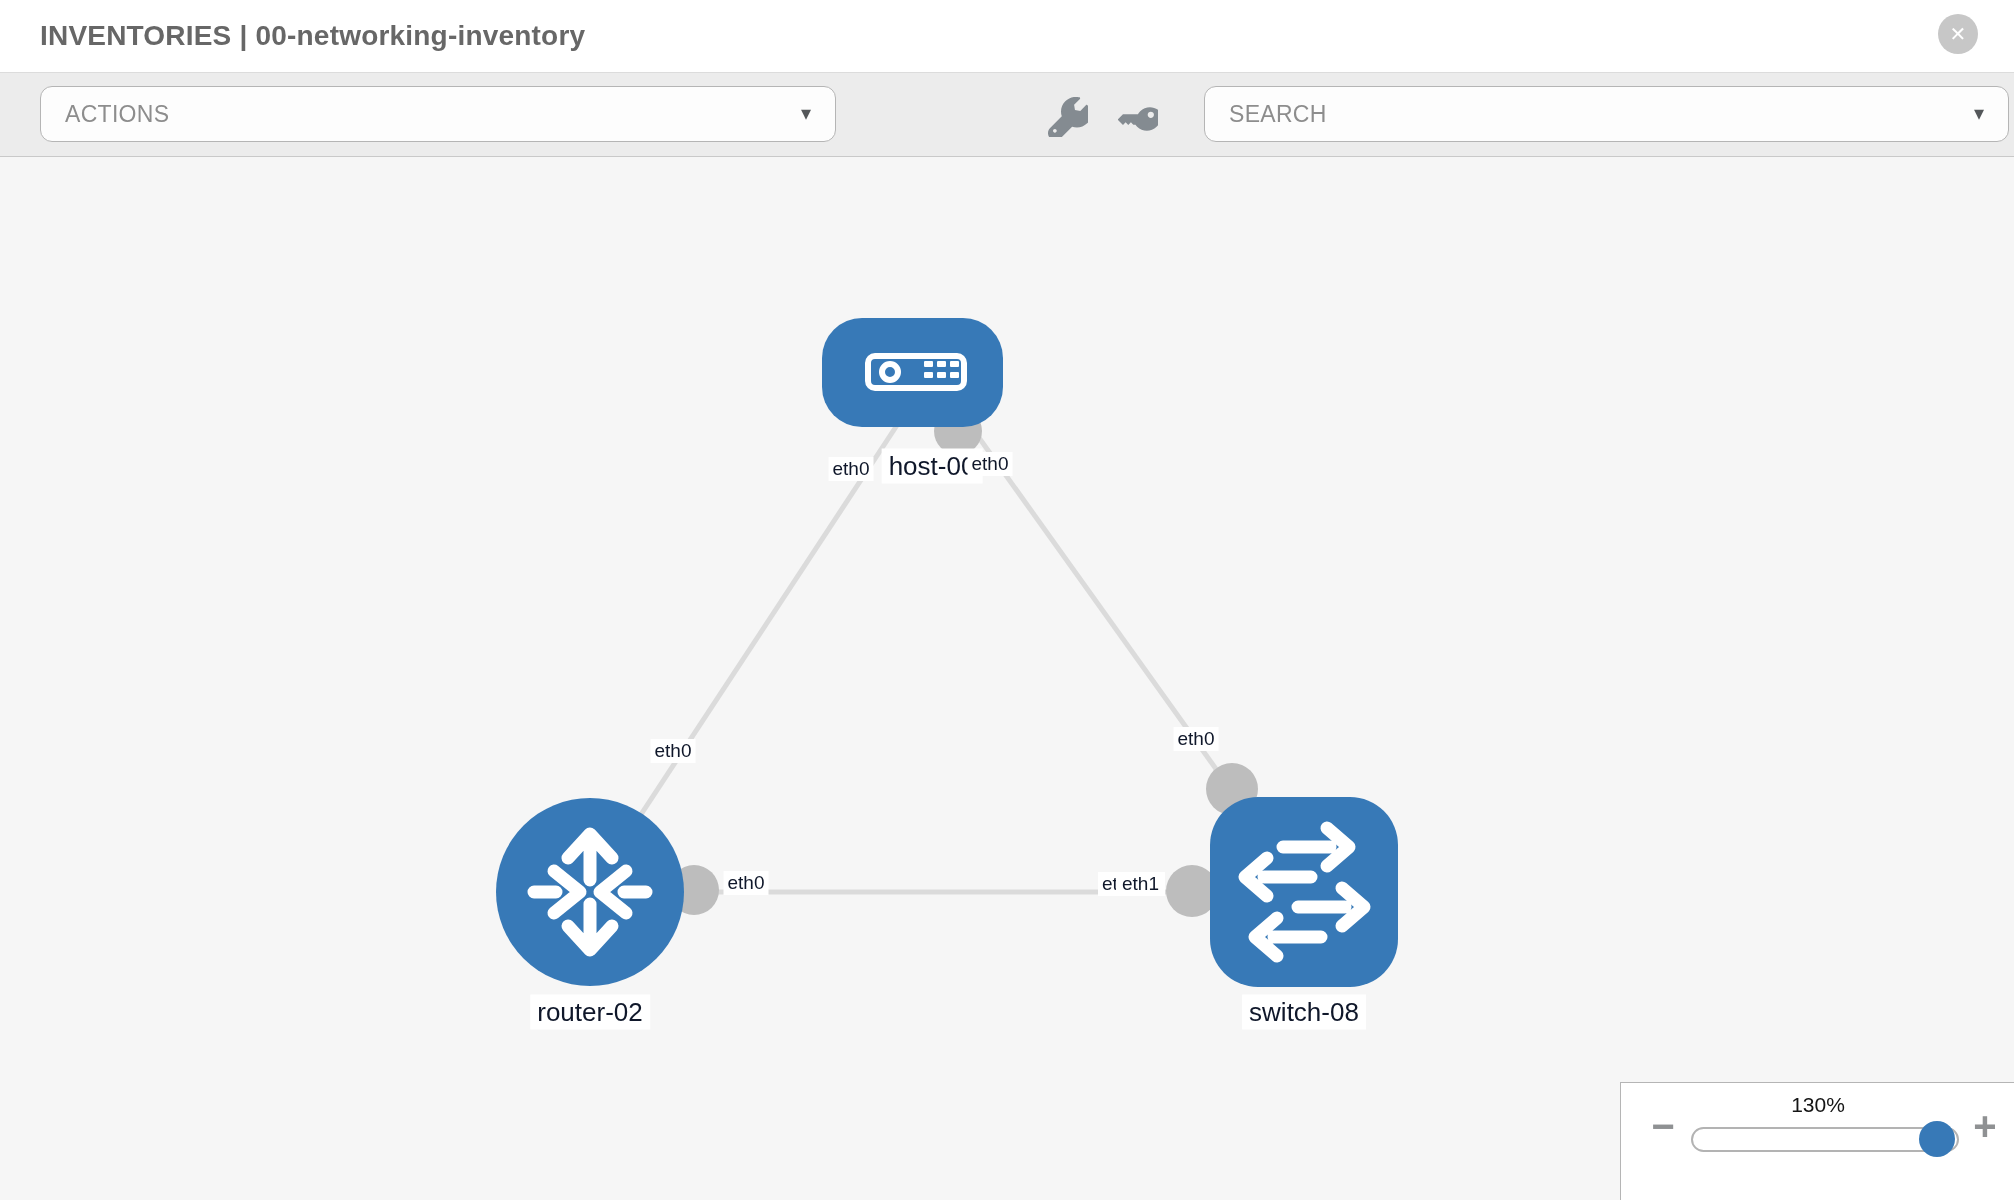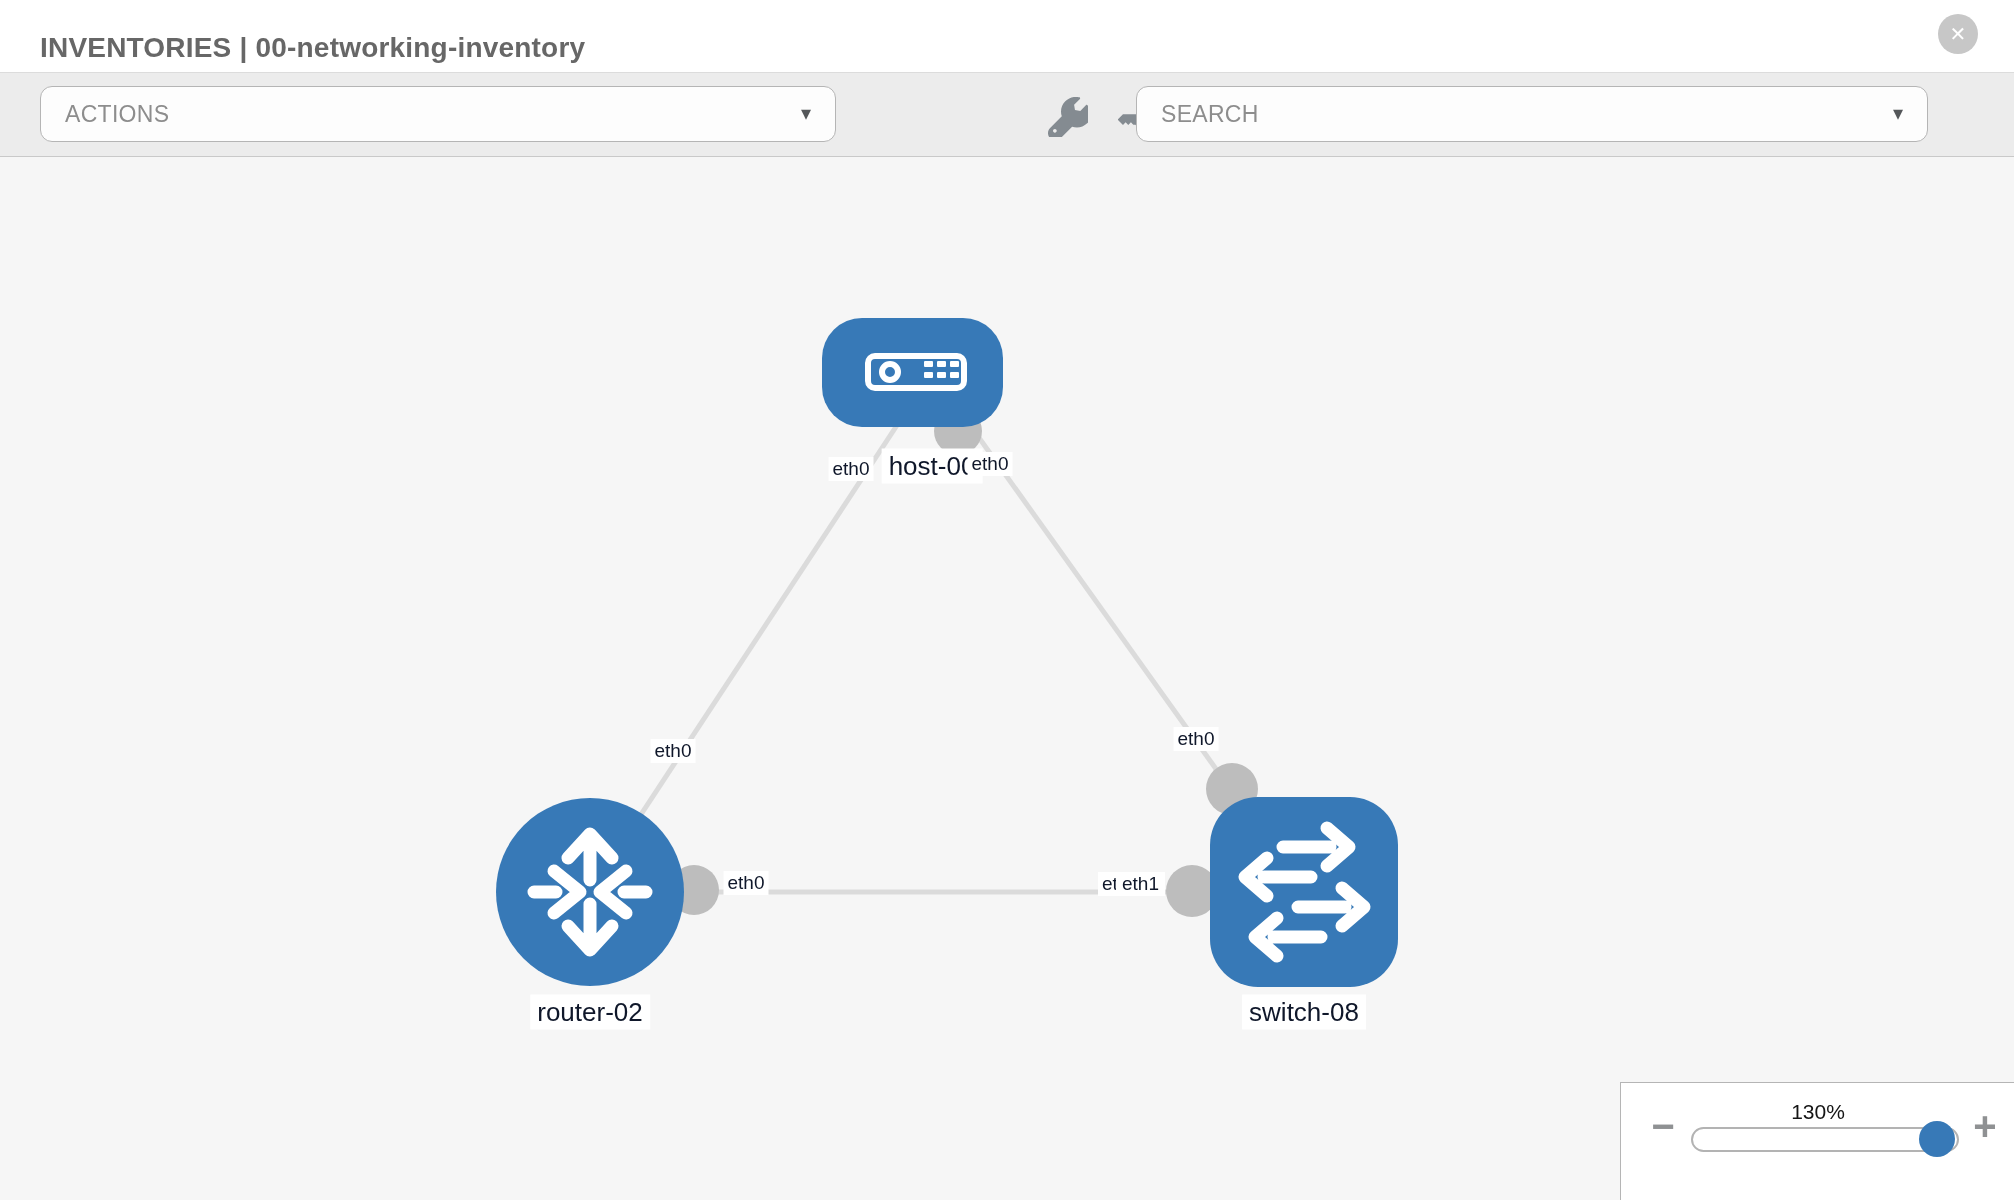--- a/index.html
+++ b/index.html
@@ -7,21 +7,21 @@
     width:2014px;height:1200px;position:relative;overflow:hidden;
     background:#f6f6f6;
     font-family:"Liberation Sans","DejaVu Sans",sans-serif;
   }
   
   .header{
     position:absolute;left:0;top:0;width:2014px;height:72px;
     background:#ffffff;border-bottom:1px solid #dcdcdc;z-index:20;
   }
   .page-title{
-    position:absolute;left:40px;top:12px;height:72px;line-height:72px;
+    position:absolute;left:40px;top:0;height:72px;line-height:72px;
     font-size:28px;font-weight:700;color:#676767;letter-spacing:.2px;
   }
   .close-btn{
     position:absolute;left:1938px;top:14px;width:40px;height:40px;border-radius:50%;
     background:#c7c7c7;color:#ffffff;text-align:center;line-height:40px;
     font-size:20px;font-weight:700;cursor:pointer;
   }
   
   .toolbar{
     position:absolute;left:0;top:73px;width:2014px;height:83px;
@@ -33,21 +33,21 @@
   }
   .dropdown .dd-label{
     position:absolute;left:24px;top:0;height:54px;line-height:54px;
     font-size:23px;color:#8d8d8d;letter-spacing:.3px;
   }
   .dropdown .dd-caret{
     position:absolute;right:24px;top:0;height:54px;line-height:52px;
     font-size:20px;color:#54575a;
   }
   .dd-actions{left:40px;width:794px;}
-  .dd-search{left:1136px;width:790px;}
+  .dd-search{left:1204px;width:790px;padding-left:13px;}
   .tool-icon-btn{position:absolute;top:24px;width:40px;height:40px;cursor:pointer;}
   .tool-icon-btn svg{display:block;}
   
   .canvas{
     position:absolute;left:0;top:157px;width:2014px;height:1043px;
     background:#f6f6f6;z-index:1;
   }
   .topo-svg{position:absolute;left:0;top:0;z-index:2;}
   
   .lbl{
@@ -56,21 +56,21 @@
   }
   .lbl.name{font-size:26px;padding:2px 7px;}
   .lbl.if{font-size:19px;padding:1px 4px;}
   .lbl.anch{transform:translate(0,-50%);}
   
   .zoom-panel{
     position:absolute;left:1620px;top:1082px;width:394px;height:118px;
     background:#ffffff;border:1px solid #b5b5b5;z-index:10;
   }
   .zoom-level{
-    position:absolute;left:0;top:17px;width:394px;text-align:center;
+    position:absolute;left:0;top:10px;width:394px;text-align:center;
     font-size:21px;color:#151515;
   }
   .zoom-btn{
     position:absolute;top:22px;width:44px;height:44px;line-height:42px;text-align:center;
     font-size:40px;font-weight:700;color:#8f9193;cursor:pointer;user-select:none;
   }
   .zoom-out{left:20px;}
   .zoom-in{left:342px;}
   .zoom-track{
     position:absolute;left:70px;top:44px;width:264px;height:21px;

